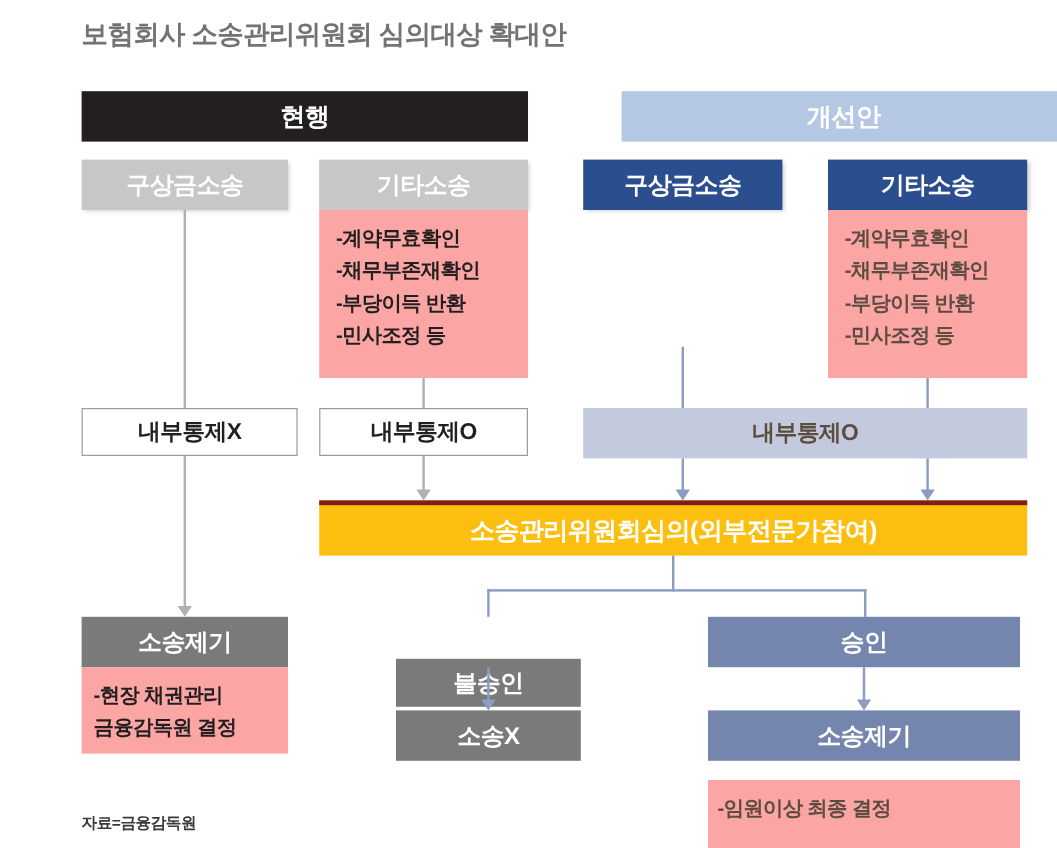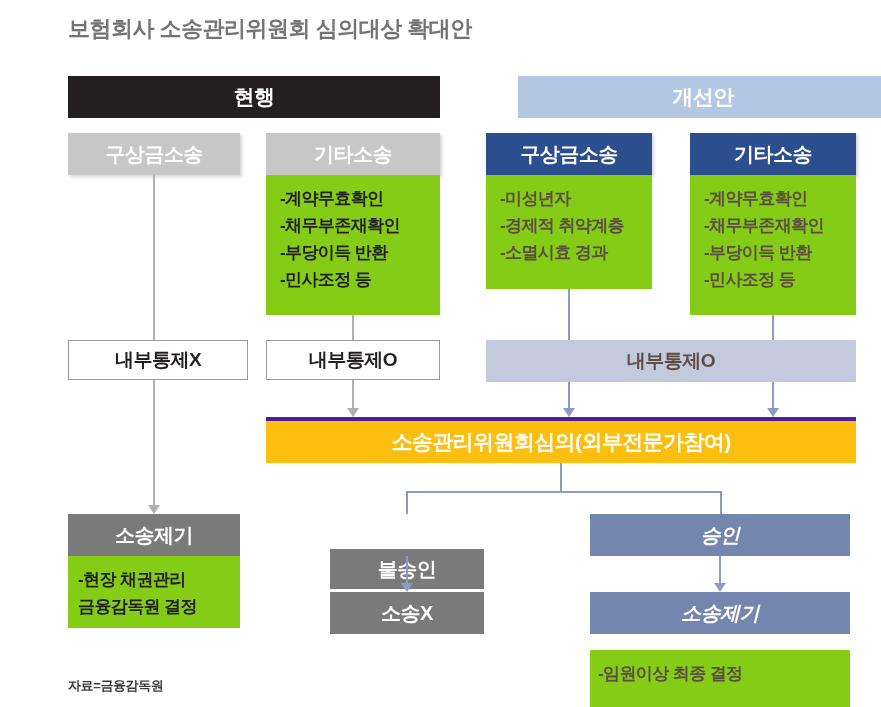--- a/index.html
+++ b/index.html
@@ -65,21 +65,21 @@
   }
   .cap-navy {
     background: #2b4f8e;
     color: #ffffff;
     font-size: 20px;
     font-weight: bold;
     letter-spacing: -0.5px;
     box-shadow: 2px 2px 3px rgba(0,0,0,0.17);
   }
   .listbox {
-    background: #84cc16;
+    background: #fca5a5;
     display: block;
     padding: 10px 0 8px 14px;
     text-align: left;
   }
   .listbox .li {
     font-size: 17px;
     font-weight: bold;
     color: #231f20;
     line-height: 27px;
     letter-spacing: -0.6px;
@@ -102,36 +102,35 @@
     font-size: 19px;
     font-weight: bold;
     letter-spacing: -0.5px;
   }
   .bar-yellow {
     background: #fcbf10;
     color: #ffffff;
     font-size: 21px;
     font-weight: bold;
     letter-spacing: -0.6px;
-    border-top: 4px solid #4c1d95;
+    border-top: 4px solid #7f1d1d;
   }
   .cap-midgray {
     background: #7a7a7a;
     color: #ffffff;
     font-size: 20px;
     font-weight: bold;
     letter-spacing: -0.5px;
   }
   .cap-slate {
     background: #7486ad;
     color: #ffffff;
     font-size: 20px;
     font-weight: bold;
     letter-spacing: -0.5px;
-    font-style: italic;
   }
 
   
   .vline {
     position: absolute;
     width: 2px;
   }
   .hline {
     position: absolute;
     height: 2px;
@@ -195,25 +194,20 @@
   </div>
 
   <div class="vline g" style="left:352px; top:315px; height:25px;"></div>
 
   <div class="box ctl-white" style="left:266px; top:340px; width:174px; height:40px;">내부통제O</div>
 
   <div class="vline g" style="left:352px; top:380px; height:30px;"></div>
   <div class="arrowhead g" style="left:347px; top:408px;"></div>
 
   <div class="box cap-navy" style="left:486px; top:133px; width:166px; height:42px;">구상금소송</div>
-  <div class="box listbox brown" style="left:486px; top:175px; width:166px; height:114px;">
-    <div class="li">-미성년자</div>
-    <div class="li">-경제적 취약계층</div>
-    <div class="li">-소멸시효 경과</div>
-  </div>
 
   <div class="vline b" style="left:568px; top:289px; height:51px;"></div>
 
   <div class="box cap-navy" style="left:690px; top:133px; width:166px; height:42px;">기타소송</div>
   <div class="box listbox brown" style="left:690px; top:175px; width:166px; height:140px;">
     <div class="li">-계약무효확인</div>
     <div class="li">-채무부존재확인</div>
     <div class="li">-부당이득 반환</div>
     <div class="li">-민사조정 등</div>
   </div>

